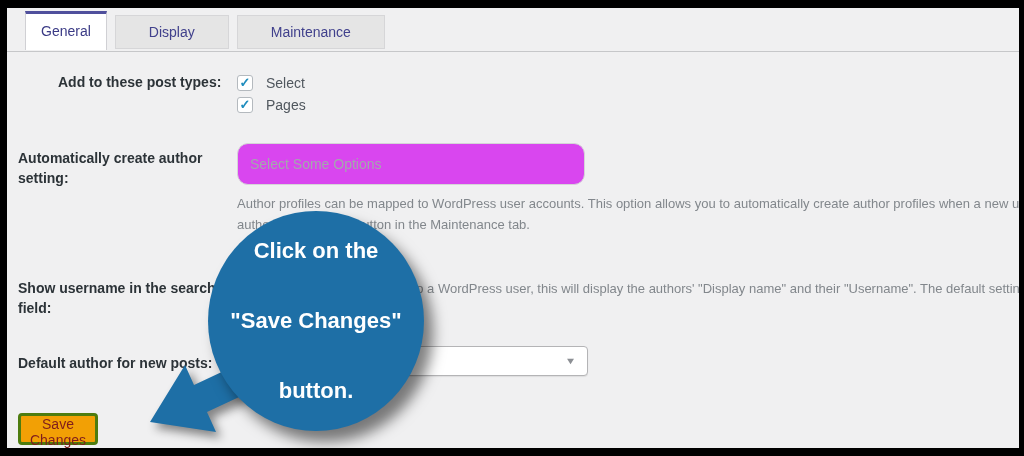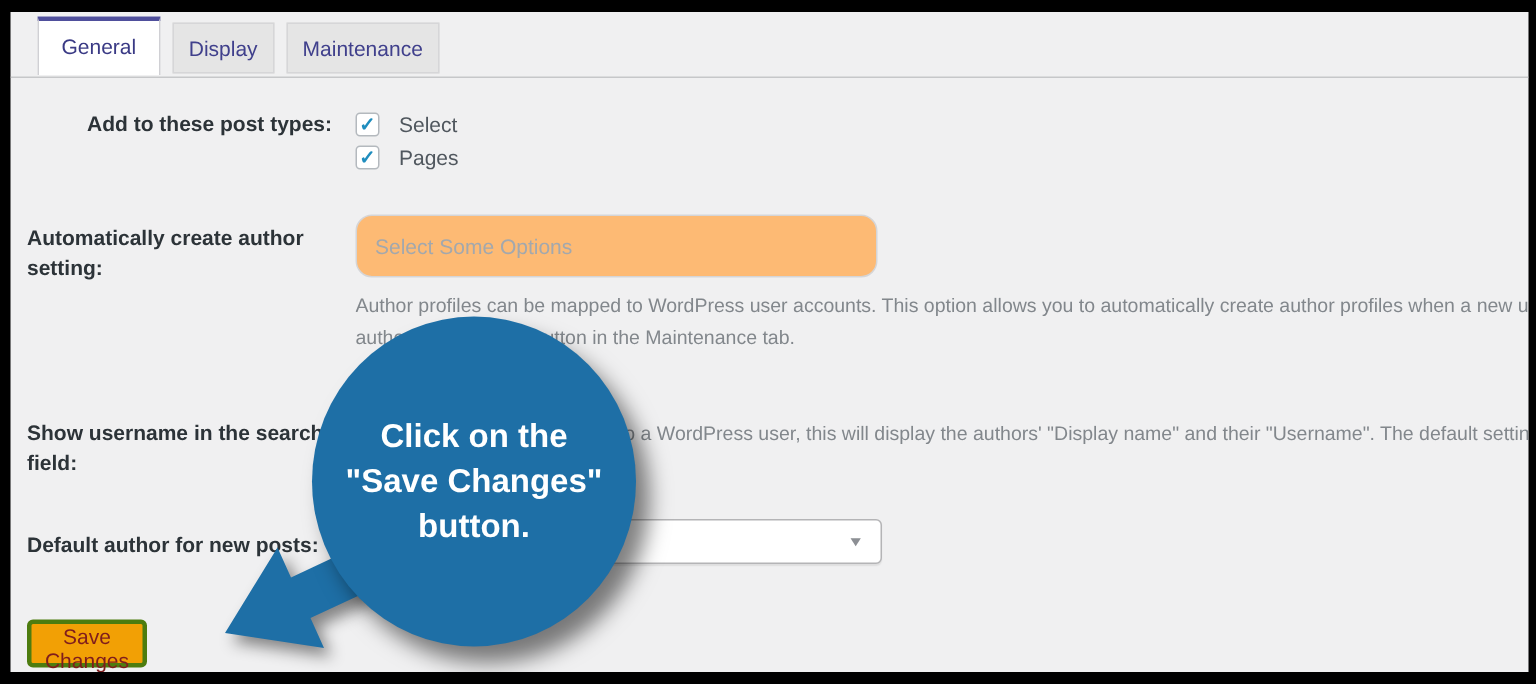--- a/index.html
+++ b/index.html
@@ -8,37 +8,37 @@
 
   .frame { position:relative; width:1024px; height:456px; background:#000; overflow:hidden; }
   .page  { position:absolute; left:7px; top:8px; width:1012px; height:440px;
            background:#f0f0f1; overflow:hidden; }
 
   
   .tabbar { position:absolute; left:18px; top:3px; display:flex; gap:8px; align-items:center; z-index:2; }
   .tab { font-size:14px; color:#40408c; cursor:pointer; }
   .tab.active { background:#ffffff; border:1px solid #d0d0d4; border-top:3px solid #4f4f9c;
                 border-bottom:none; padding:9px 15px 11px; color:#3a3a85; }
-  .tab.inactive { background:#e5e5e5; border:1px solid #d6d6d8; margin-top:2px; padding:8px 10px; }
+  .tab.inactive { background:#e5e5e5; border:1px solid #d6d6d8; margin-top:2px; padding:8px 33px; }
   .divider { position:absolute; left:0; top:43px; width:1012px; height:1px; background:#c6c7c9; }
 
   
   .flabel { position:absolute; left:11px; width:215px; font-size:14px; font-weight:700;
             color:#2c3338; line-height:20px; }
   .flabel.nowrap { white-space:nowrap; width:auto; }
 
   .checkgroup { position:absolute; left:230px; top:66px; display:flex; flex-direction:column; gap:5px; }
   .checkrow { display:flex; align-items:center; height:17px; }
   .checkbox { width:16px; height:16px; background:#fff; border:1px solid #b4b9be; border-radius:3px;
               display:flex; align-items:center; justify-content:center; cursor:pointer; }
   .checkmark { color:#1f8dbe; font-size:13px; font-weight:700; line-height:1; margin-top:-1px; }
   .optlabel { margin-left:13px; font-size:14px; color:#50575e; }
 
   .multi-input { position:absolute; left:230px; top:135px; width:348px; height:42px;
-                 background:#fdba74; border:1px solid #d5d5d7; border-radius:11px; outline:none;
+                 background:#d946ef; border:1px solid #d5d5d7; border-radius:11px; outline:none;
                  font-family:"Liberation Sans",sans-serif; font-size:14px; color:#32373c; padding:0 12px; }
   .multi-input::placeholder { color:#a3a8ad; opacity:1; }
 
   .desc { position:absolute; left:230px; white-space:nowrap; font-size:13px; color:#82878c;
           overflow:hidden; max-width:782px; }
   .desc1 { top:188px; }
   .desc2 { top:209px; }
   .desc3 { top:273px; }
 
   .select { position:absolute; left:230px; top:338px; width:351px; height:30px; background:#fff;
@@ -52,21 +52,21 @@
               color:#7f1d1d; font-family:"Liberation Sans",sans-serif; font-size:14px; cursor:pointer; }
 
   
   .arrow-svg { position:absolute; left:0; top:0; width:1012px; height:440px; z-index:9;
                pointer-events:none; filter:drop-shadow(5px 6px 5px rgba(0,0,0,0.45)); }
   .arrow-svg polygon { fill:#1e6fa6; }
 
   .bubble { position:absolute; left:201px; top:203px; width:216px; height:220px; border-radius:50%;
             background:#1e6fa6; box-shadow:9px 11px 14px rgba(0,0,0,0.5); z-index:10;
             display:flex; flex-direction:column; align-items:center; justify-content:center;
-            color:#ffffff; font-size:22px; font-weight:700; line-height:30px; text-align:right; }
+            color:#ffffff; font-size:22px; font-weight:700; line-height:30px; text-align:right;gap:40px; }
 
   .row1-label { top:64px;margin-left:40px; }
   .row2-label { top:140px; }
   .row3-label { top:270px; }
   .row4-label { top:345px; }
 </style>
 </head>
 <body>
 
 <div class="frame">

